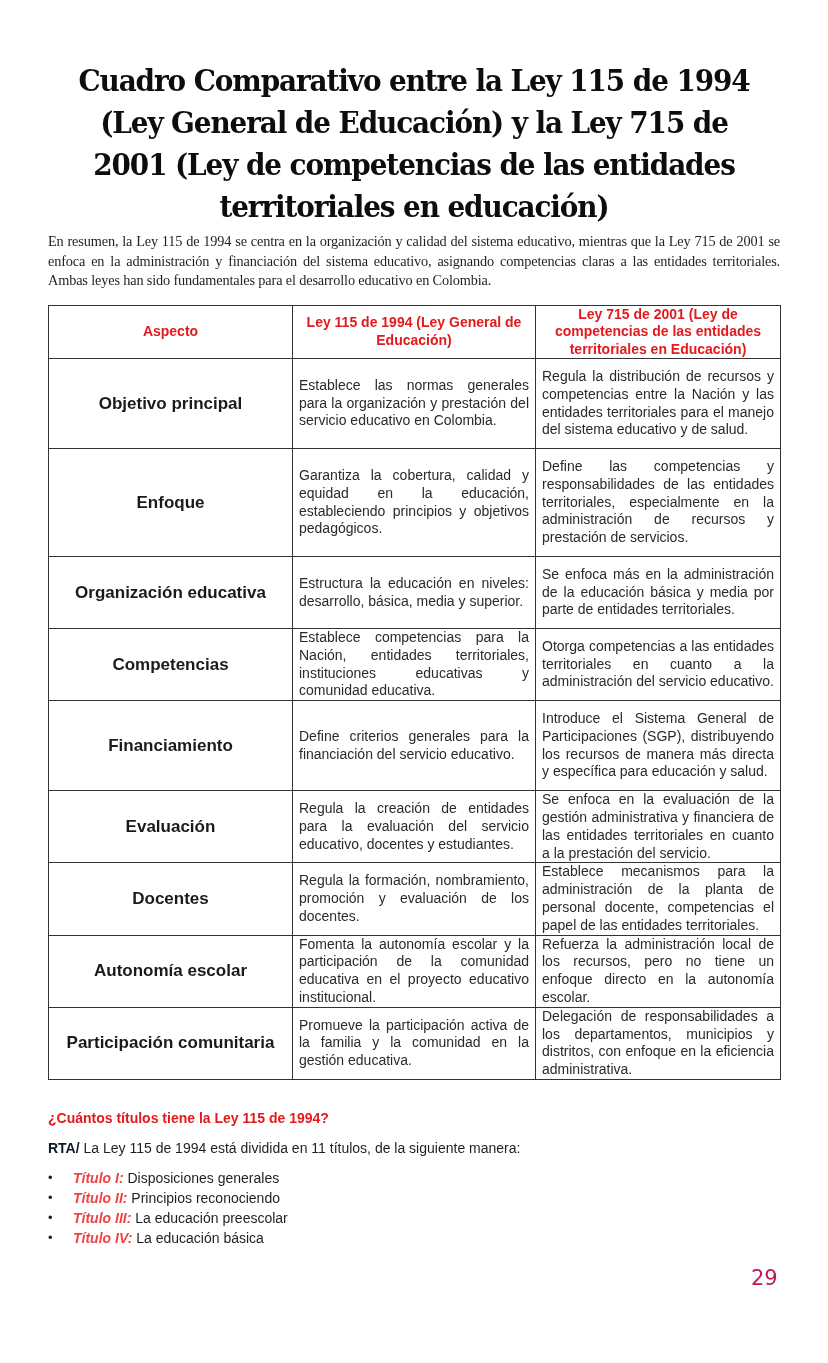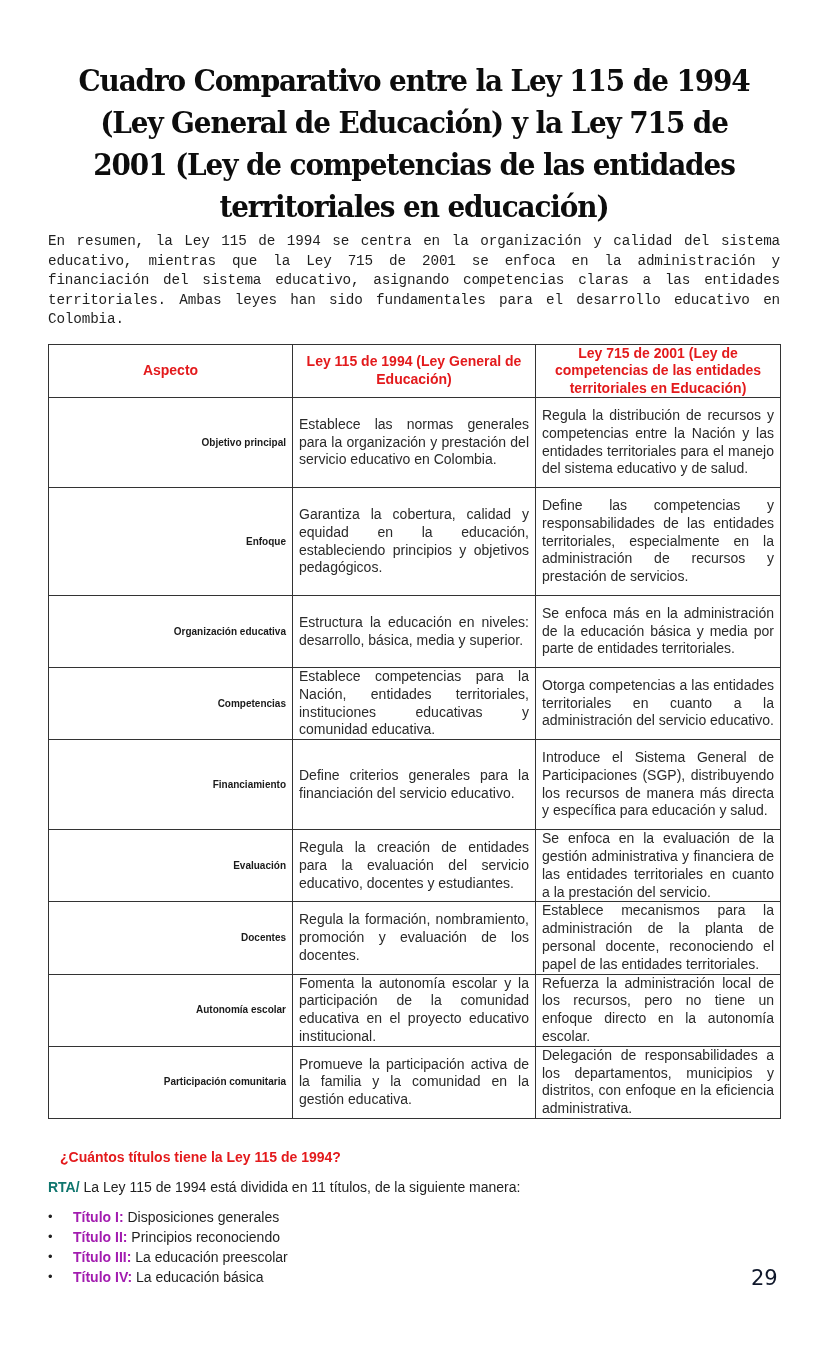--- a/index.html
+++ b/index.html
@@ -11,21 +11,21 @@
       font-size: 30px;
       line-height: 42px;
       letter-spacing: -1.2px;
       text-align: center;
       margin: 0;
       color: #0d0d0d;
       transform: scaleX(0.93);
       transform-origin: center;
     }
     .intro {
-      font-family: Liberation Mono, monospace;
+      font-family: Liberation Serif, serif;
       font-size: 14.3px;
       line-height: 19.5px;
       text-align: justify;
       margin: 4px 0 14px 0;
       color: #1f1f1f;
       letter-spacing: -0.15px;
     }
     table.cmp {
       width: 732px;
       border-collapse: collapse;
@@ -42,60 +42,60 @@
     }
     table.cmp th {
       color: #e31a1c;
       font-weight: bold;
       text-align: center;
       font-size: 14px;
       line-height: 17.5px;
       height: 52px;
       padding: 0 8px;
     }
-    td.aspect { text-align: right; font-weight: bold; font-size: 10px; color: #1a1a1a; }
+    td.aspect { text-align: center; font-weight: bold; font-size: 17px; color: #1a1a1a; }
     td.l115, td.l715 { text-align: justify; text-align-last: left; }
     col.c1 { width: 244px; }
     col.c2 { width: 243px; }
     col.c3 { width: 245px; }
     tr.r1 { height: 90px; } tr.r2 { height: 108px; } tr.r3 { height: 72px; } tr.r4 { height: 72px; }
     tr.r5 { height: 90px; } tr.r6 { height: 72px; } tr.r7 { height: 72px; } tr.r8 { height: 72px; } tr.r9 { height: 72px; }
     .question {
       font-family: "Liberation Sans", sans-serif;
       font-weight: bold;
       color: #e31a1c;
       font-size: 14px;
-      margin: 30px 0 0 12px;
+      margin: 30px 0 0 0;
     }
     .answer {
       font-family: "Liberation Sans", sans-serif;
       font-size: 14px;
       margin: 14px 0 0 0;
       color: #1f1f1f;
     }
-    .answer b { color: #0f766e; }
+    .answer b { color: #0f172a; }
     ul.titles {
       list-style: none;
       margin: 12px 0 0 0;
       padding: 0;
       font-family: "Liberation Sans", sans-serif;
       font-size: 14px;
       line-height: 20px;
       color: #1f1f1f;
     }
     ul.titles li { position: relative; padding-left: 25px; }
     ul.titles li .bullet { position: absolute; left: 0; top: 0; font-size: 13px; }
-    ul.titles li b { color: #a21caf; }
+    ul.titles li b { color: #ef4444; font-style: italic; }
     .page-number {
       position: absolute;
       left: 751px;
       top: 1266px;
       font-family: "DejaVu Sans", sans-serif;
       font-size: 21px;
-      color: #0f172a;
+      color: #be185d;
     }
   </style>
 </head>
 <body>
 
 <div class="page">
   <h1 class="title">Cuadro Comparativo entre la Ley 115 de 1994 (Ley General de Educación) y la Ley 715 de 2001 (Ley de competencias de las entidades territoriales en educación)</h1>
   <p class="intro">En resumen, la Ley 115 de 1994 se centra en la organización y calidad del sistema educativo, mientras que la Ley 715 de 2001 se enfoca en la administración y financiación del sistema educativo, asignando competencias claras a las entidades territoriales. Ambas leyes han sido fundamentales para el desarrollo educativo en Colombia.</p>
 
   <table class="cmp">
@@ -138,21 +138,21 @@
         <td class="l715">Introduce el Sistema General de Participaciones (SGP), distribuyendo los recursos de manera más directa y específica para educación y salud.</td>
       </tr>
       <tr class="r6">
         <td class="aspect">Evaluación</td>
         <td class="l115">Regula la creación de entidades para la evaluación del servicio educativo, docentes y estudiantes.</td>
         <td class="l715">Se enfoca en la evaluación de la gestión administrativa y financiera de las entidades territoriales en cuanto a la prestación del servicio.</td>
       </tr>
       <tr class="r7">
         <td class="aspect">Docentes</td>
         <td class="l115">Regula la formación, nombramiento, promoción y evaluación de los docentes.</td>
-        <td class="l715">Establece mecanismos para la administración de la planta de personal docente, reconociendo el papel de las entidades territoriales.</td>
+        <td class="l715">Establece mecanismos para la administración de la planta de personal docente, competencias el papel de las entidades territoriales.</td>
       </tr>
       <tr class="r8">
         <td class="aspect">Autonomía escolar</td>
         <td class="l115">Fomenta la autonomía escolar y la participación de la comunidad educativa en el proyecto educativo institucional.</td>
         <td class="l715">Refuerza la administración local de los recursos, pero no tiene un enfoque directo en la autonomía escolar.</td>
       </tr>
       <tr class="r9">
         <td class="aspect">Participación comunitaria</td>
         <td class="l115">Promueve la participación activa de la familia y la comunidad en la gestión educativa.</td>
         <td class="l715">Delegación de responsabilidades a los departamentos, municipios y distritos, con enfoque en la eficiencia administrativa.</td>

